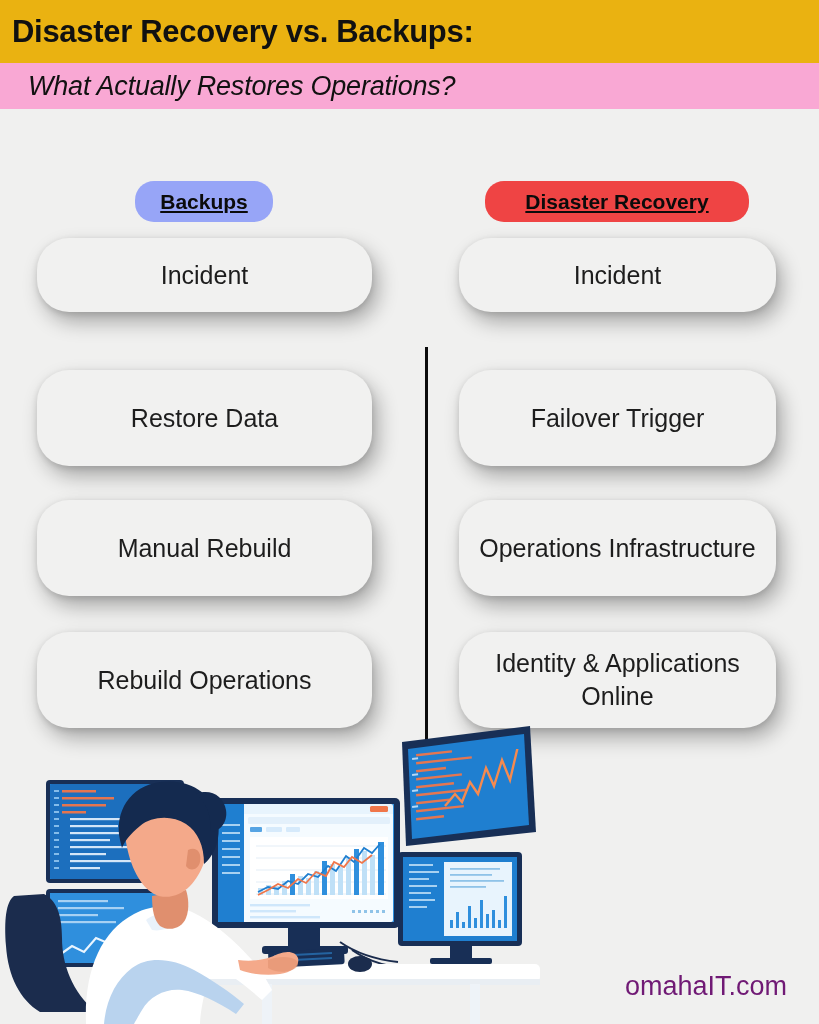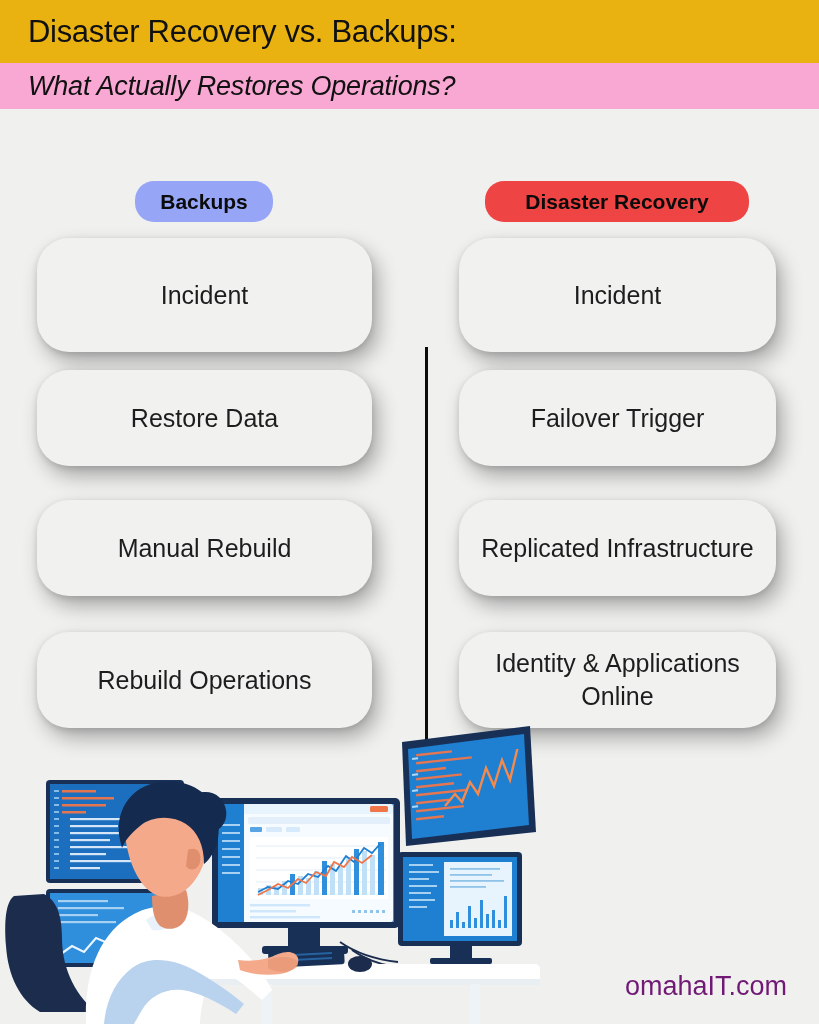--- a/index.html
+++ b/index.html
@@ -11,61 +11,62 @@
     overflow:hidden;
   }
 
   
   .header-bar{
     position:absolute; left:0; top:0; width:819px; height:63px;
     background:#eab211;
     display:flex; align-items:center;
   }
   .header-title{
-    font-size:31px; font-weight:normal; color:#111; letter-spacing:-0.3px;
-    padding-left:28px;
+    font-size:31px; font-weight:bold; color:#111; letter-spacing:-0.3px;
+    padding-left:12px;
   }
   .subheader-bar{
     position:absolute; left:0; top:63px; width:819px; height:46px;
     background:#f9a8d4;
     display:flex; align-items:center;
   }
   .subheader-title{
     font-size:27px; font-style:italic; color:#111; letter-spacing:-0.2px;
     padding-left:28px;
   }
 
   
   .pill{
     position:absolute;
     display:flex; align-items:center; justify-content:center;
     border-radius:19px;
     font-size:21px; font-weight:bold; color:#0b0b0b;
     height:41px;
+    text-decoration:underline;
   }
   .pill-backups{ left:135px; top:181px; width:138px; background:#97a5f7; }
   .pill-dr{ left:485px; top:181px; width:264px; background:#ef4444; }
 
   
   .card{
     position:absolute;
     background:#f1f1f0;
     border-radius:32px;
     display:flex; align-items:center; justify-content:center;
     text-align:center;
     color:#1d1d1d;
     font-size:25px;
     line-height:1.32;
     padding:6px 16px;
     box-shadow: 6px 10px 20px rgba(0,0,0,0.30), 0 2px 6px rgba(0,0,0,0.12);
   }
   .col-left  { left:37px;  width:335px; }
   .col-right { left:459px; width:317px; }
 
-  .row1 { top:238px; height:114px; }
+  .row1 { top:238px; height:74px; }
   .row2 { top:370px; height:96px; }
   .row3 { top:500px; height:96px; }
   .row4 { top:632px; height:96px; }
 
   .row3r, .row4r { height:96px; }
 
   
   .divider{
     position:absolute;
     left:425px; top:347px; width:3px; height:409px;
@@ -114,21 +115,21 @@
   <span>Rebuild Operations</span>
 </div>
 
 <div class="card col-right row1">
   <span>Incident</span>
 </div>
 <div class="card col-right row2">
   <span>Failover Trigger</span>
 </div>
 <div class="card col-right row3 row3r">
-  <span>Replicated Infrastructure</span>
+  <span>Operations Infrastructure</span>
 </div>
 <div class="card col-right row4 row4r">
   <span>Identity &amp; Applications Online</span>
 </div>
 
 <div class="divider"></div>
 
 <div class="footer">omahaIT.com</div>
 
 <div class="illus">

